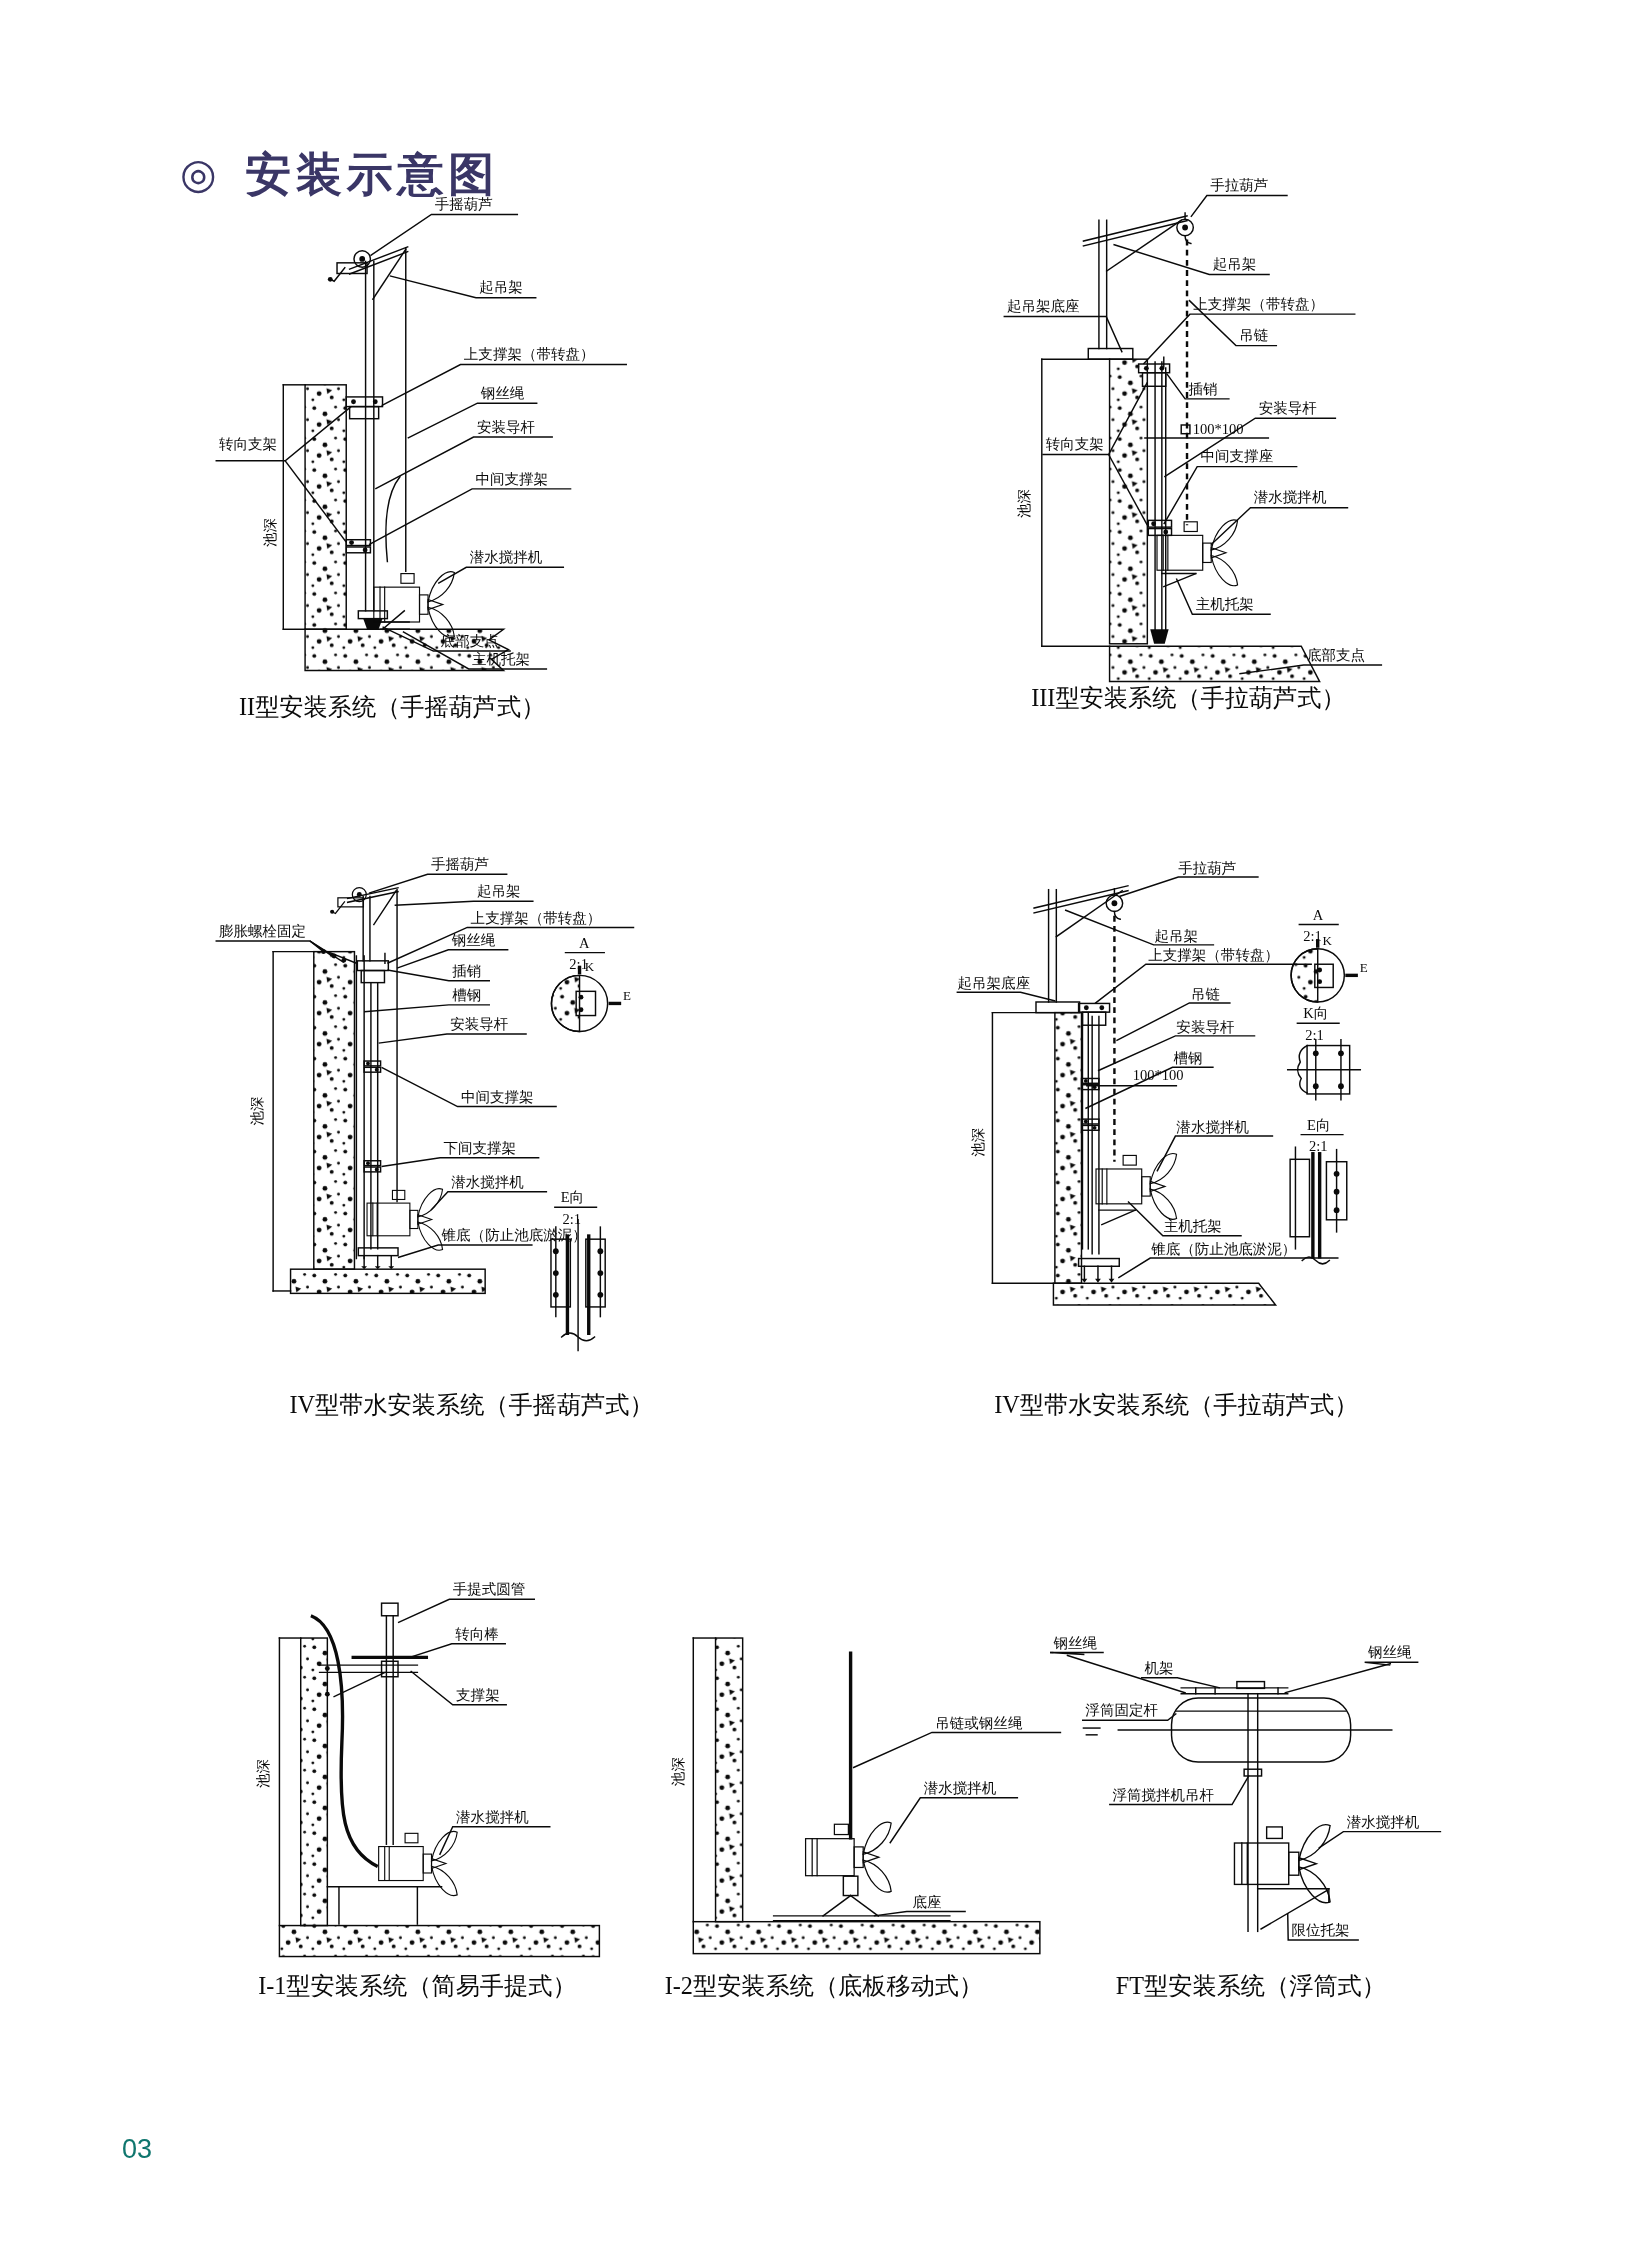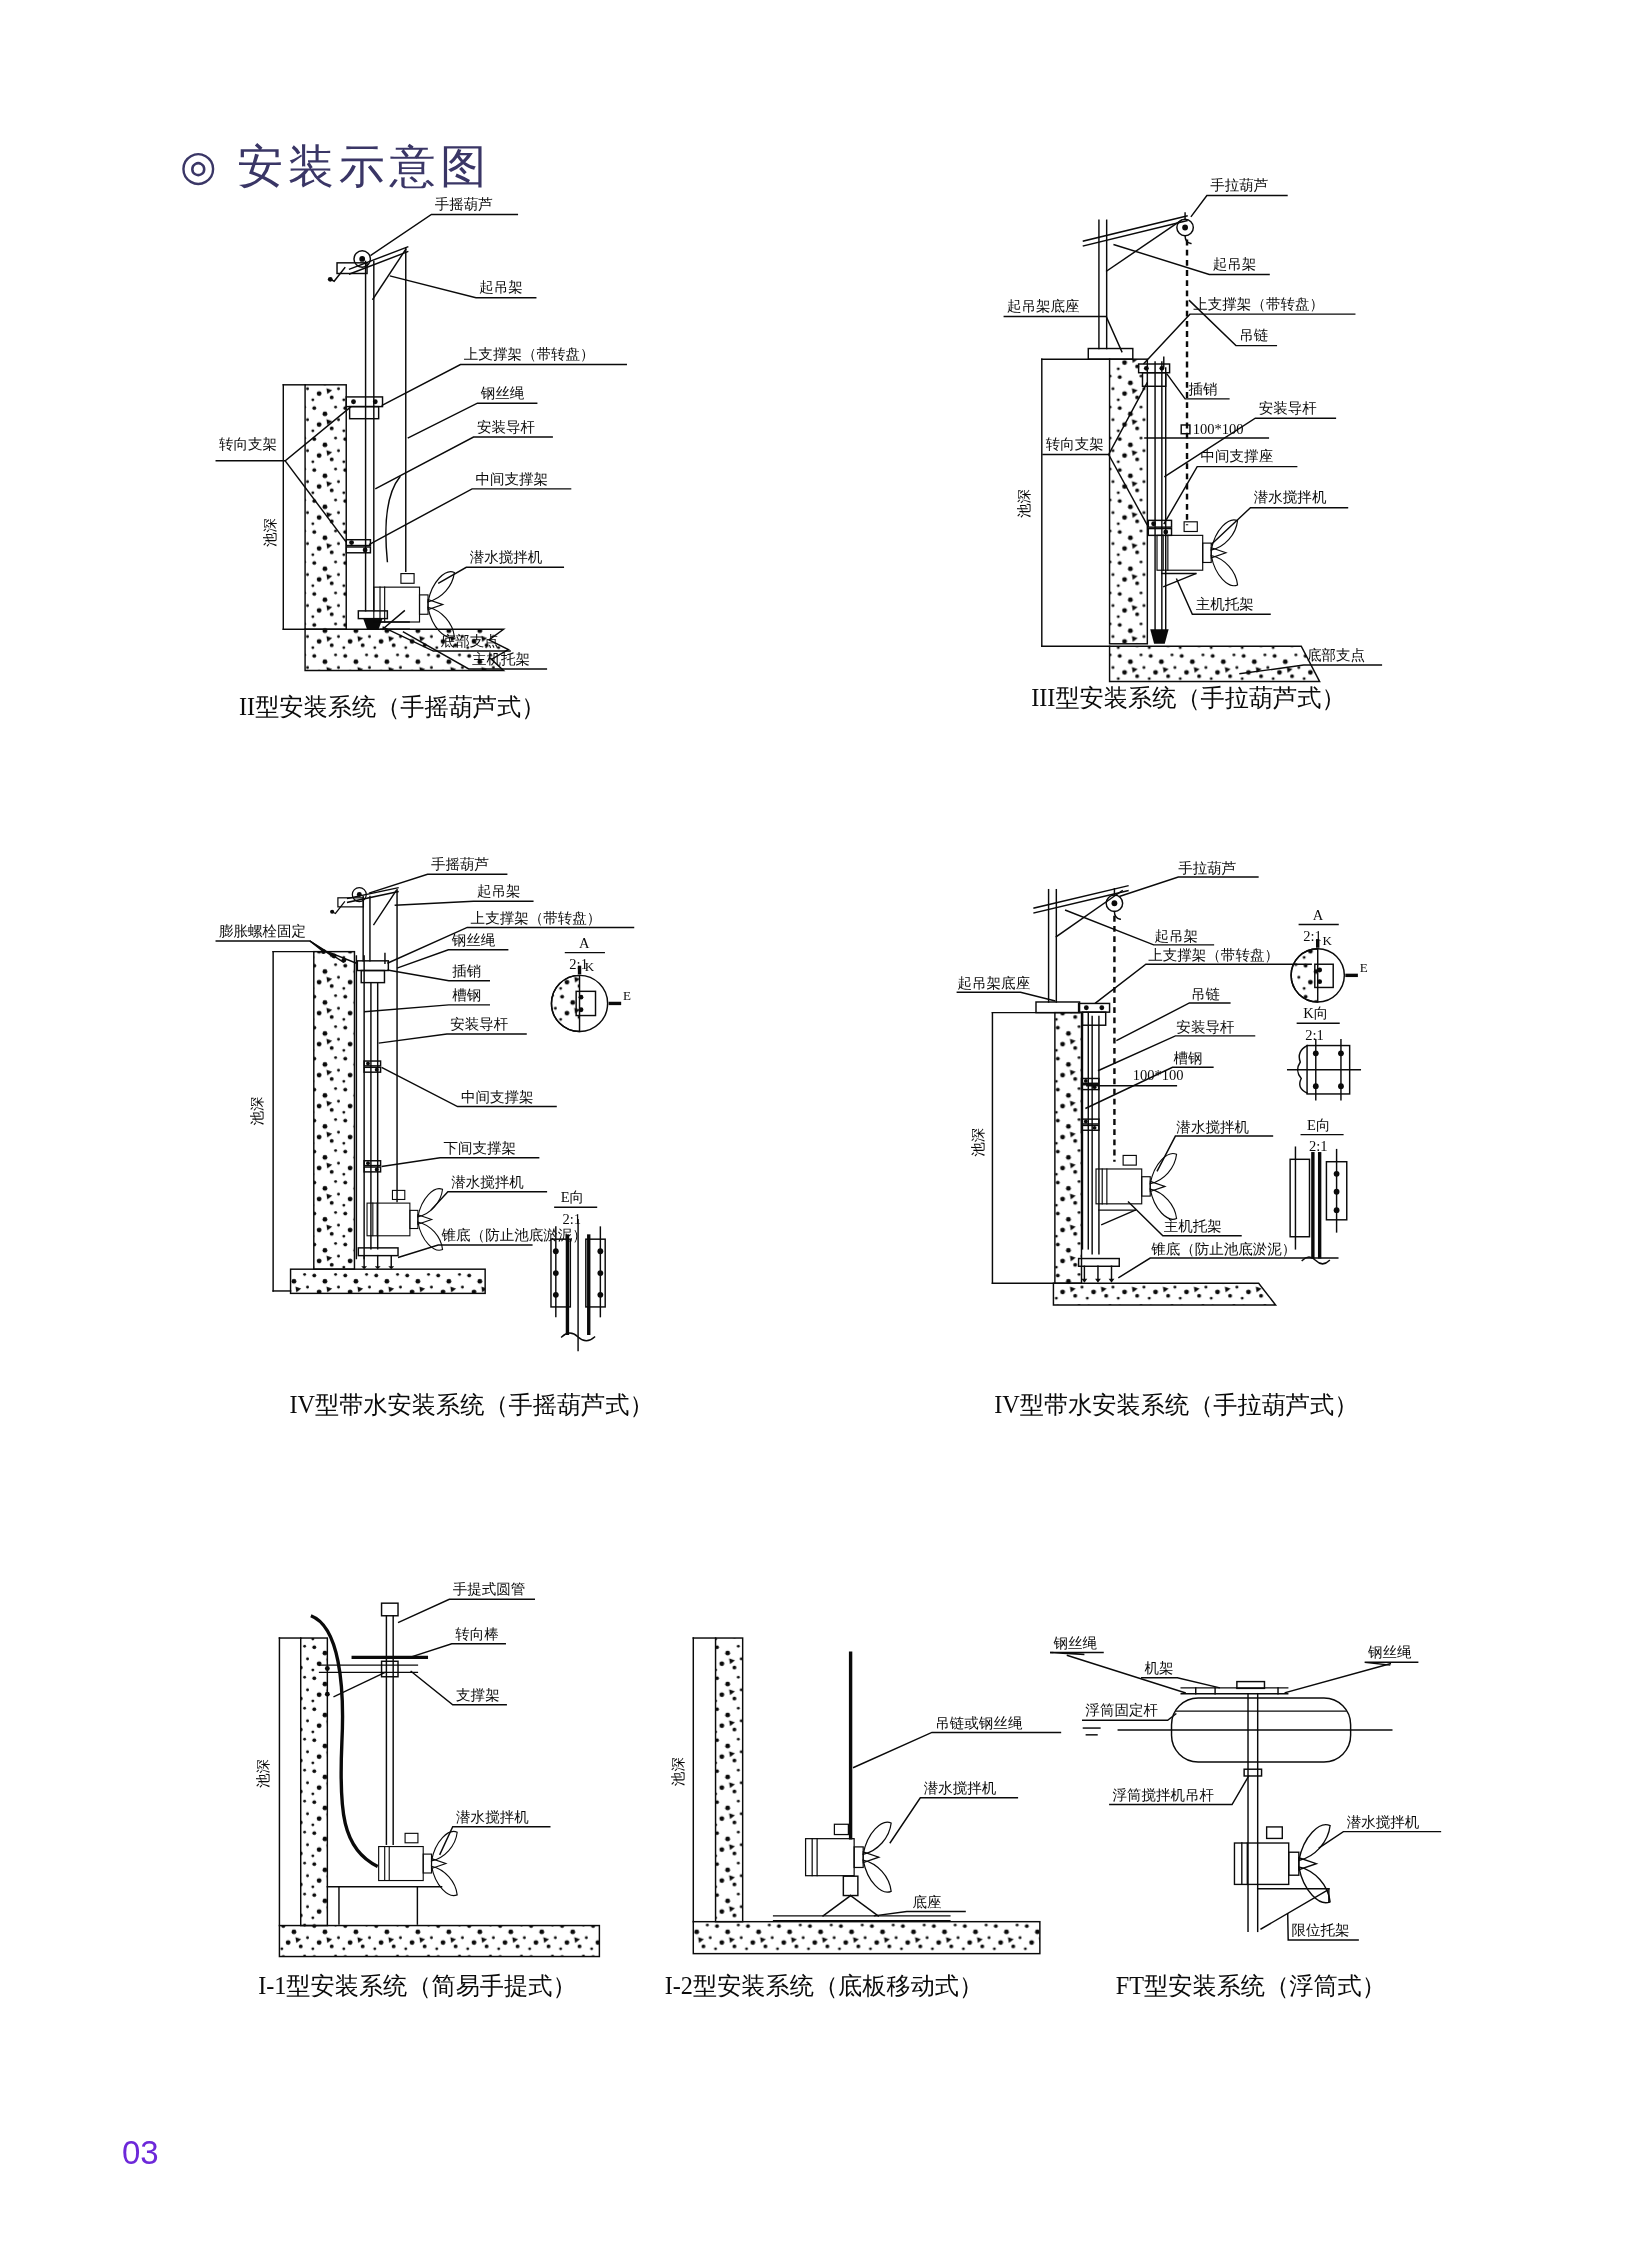--- a/index.html
+++ b/index.html
@@ -1,22 +1,22 @@
 <!DOCTYPE html>
 <html style="font-size:7.7px"><head>
 <meta charset="utf-8">
 <style>
   html,body{margin:0;padding:0;background:#ffffff;}
   .page{position:relative;width:1647px;height:2261px;background:#ffffff;overflow:hidden;
         font-family:"Liberation Sans","DejaVu Sans",sans-serif;}
   .title{position:absolute;left:180px;top:139px;display:flex;align-items:center;gap:16.5px;
          color:#3A3666;font-weight:bold;}
   .title .bullet{font-size:42px;line-height:1;}
-  .title h1{margin:4px;font-size:46px;letter-spacing:4.8px;line-height:1;font-weight:normal;}
-  .pagenum{position:absolute;left:122px;top:2134px;font-size:33px;color:#6d28d9;}
+  .title h1{margin:12px;font-size:46px;letter-spacing:4.8px;line-height:1;font-weight:bold;}
+  .pagenum{position:absolute;left:122px;top:2134px;font-size:27px;color:#0f766e;}
   svg.art{position:absolute;left:0;top:0;}
   svg.art text{font-family:"Liberation Serif","DejaVu Serif",serif;fill:#0a0a0a;}
   .lbl{font-size:30px;}
   .sm{font-size:27px;}
   .cap{font-size:50px;}
   .ln{stroke:#0a0a0a;stroke-width:3;fill:none;stroke-linecap:square;}
   .thk{stroke:#0a0a0a;stroke-width:7;fill:none;}
   .ldr{stroke:#0a0a0a;stroke-width:3;fill:none;}
   .conc{fill:url(#conc);stroke:#0a0a0a;stroke-width:3;}
   .chain{stroke:#0a0a0a;stroke-width:5;stroke-dasharray:12 9;fill:none;}

